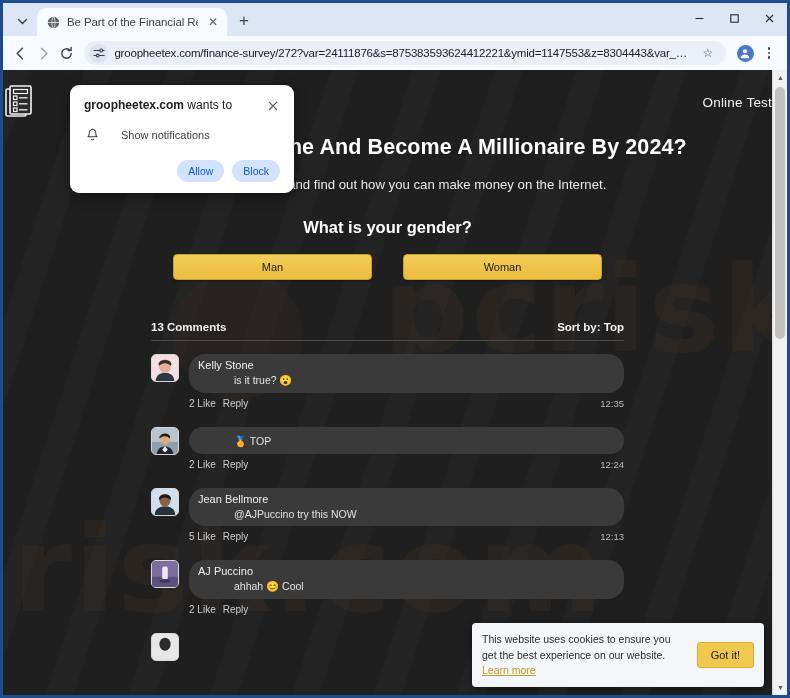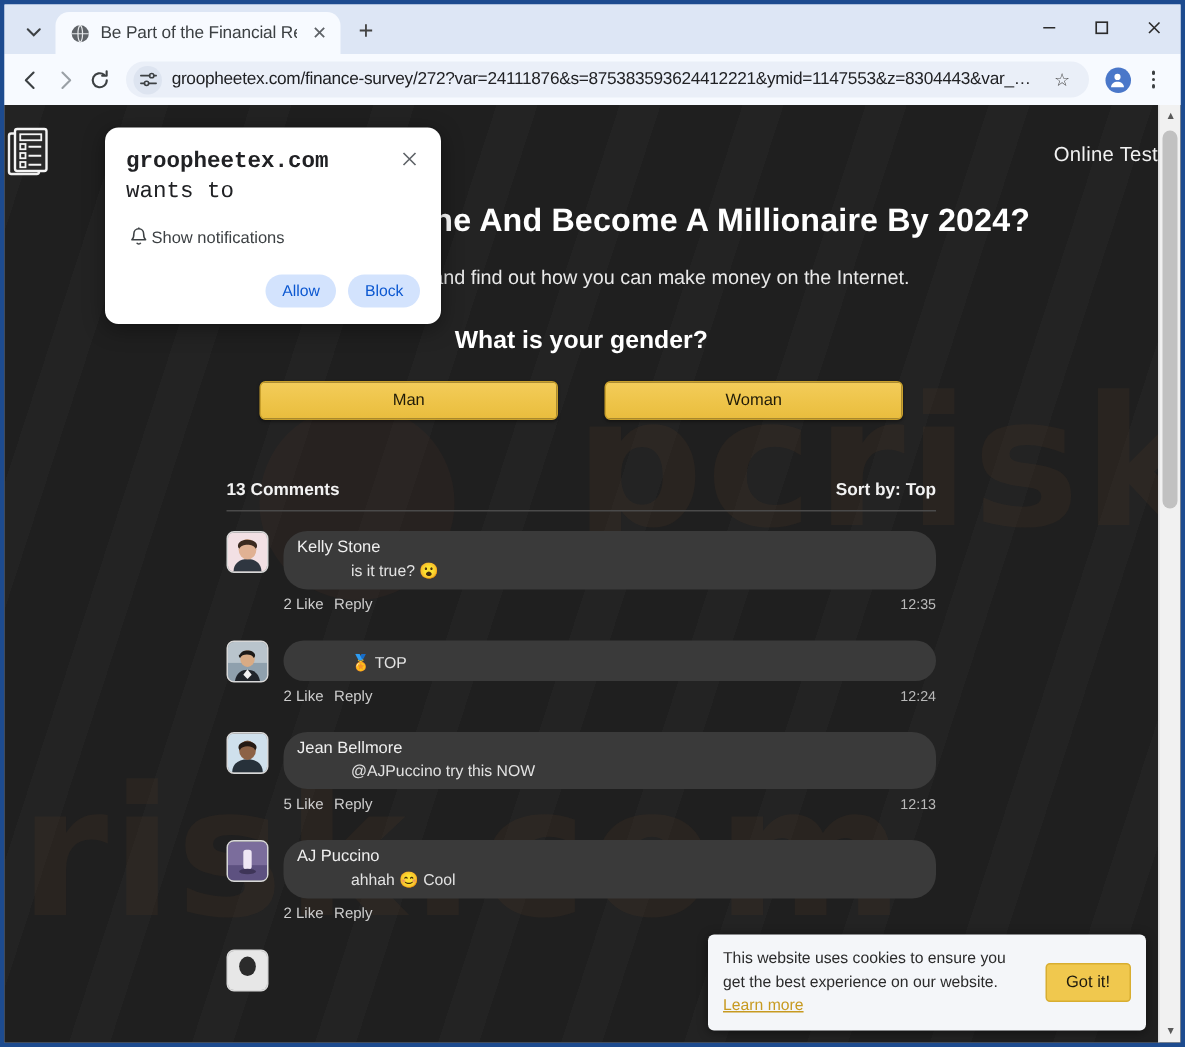--- a/index.html
+++ b/index.html
@@ -290,33 +290,32 @@
     border-radius: 9px;
     box-shadow: 0 3px 14px rgba(0,0,0,0.38), 0 0 0 1px rgba(0,0,0,0.06);
     padding: 13px 14px 11px 14px;
     z-index: 40;
   }
   .perm-top {
     display: flex; align-items: flex-start;
   }
   .perm-title {
     flex: 1 1 auto;
-    font-size: 15px; color: #202124;
+    font-size: 12px; color: #202124;
     line-height: 1.3;
-    font-family: Liberation Mono, monospace;
   }
   .perm-title b { font-weight: bold; }
   .perm-x {
     width: 15px; height: 15px; flex: 0 0 15px;
     display: flex; align-items: center; justify-content: center;
     color: #5f6368; font-size: 13px;
   }
   .perm-mid {
     display: flex; align-items: center;
-    gap: 2px;
+    gap: 22px;
     margin-top: 14px;
     padding-left: 2px;
   }
   .perm-bell { width: 13px; height: 15px; flex: 0 0 13px; }
   .perm-label { font-size: 11px; color: #3c4043; }
   .perm-actions {
     display: flex; justify-content: flex-end;
     gap: 8px;
     margin-top: 17px;
   }

